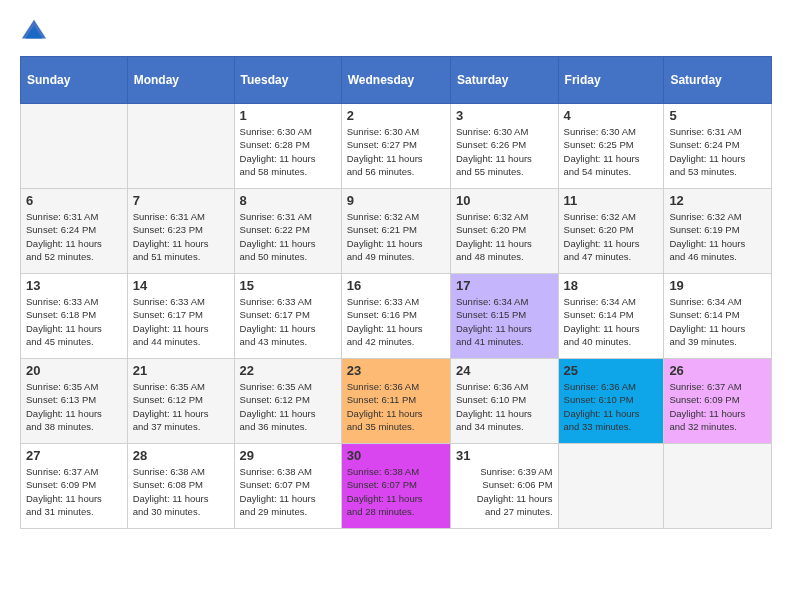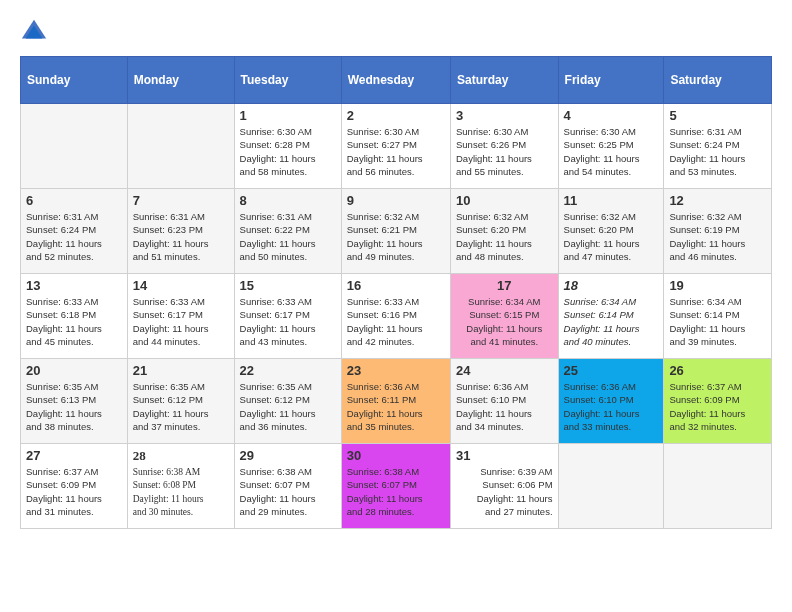--- a/index.html
+++ b/index.html
@@ -251,28 +251,28 @@
 Daylight: 11 hours
 and 43 minutes.</div>
           </td>
           <td style="background: rgb(255, 255, 255);">
             <div class="day-number">16</div>
             <div class="day-info" style="white-space: pre-line;">Sunrise: 6:33 AM
 Sunset: 6:16 PM
 Daylight: 11 hours
 and 42 minutes.</div>
           </td>
-          <td style="background: #f9a8d4; text-align: center;">
+          <td style="background: #c4b5fd;">
             <div class="day-number">17</div>
             <div class="day-info" style="white-space: pre-line;">Sunrise: 6:34 AM
 Sunset: 6:15 PM
 Daylight: 11 hours
 and 41 minutes.</div>
           </td>
-          <td style="background: rgb(255, 255, 255); font-style: italic;">
+          <td style="background: rgb(255, 255, 255);">
             <div class="day-number">18</div>
             <div class="day-info" style="white-space: pre-line;">Sunrise: 6:34 AM
 Sunset: 6:14 PM
 Daylight: 11 hours
 and 40 minutes.</div>
           </td>
           <td style="background: rgb(255, 255, 255);">
             <div class="day-number">19</div>
             <div class="day-info" style="white-space: pre-line;">Sunrise: 6:34 AM
 Sunset: 6:14 PM
@@ -316,37 +316,37 @@
 Daylight: 11 hours
 and 34 minutes.</div>
           </td>
           <td style="background: #0ea5e9;">
             <div class="day-number">25</div>
             <div class="day-info" style="white-space: pre-line;">Sunrise: 6:36 AM
 Sunset: 6:10 PM
 Daylight: 11 hours
 and 33 minutes.</div>
           </td>
-          <td style="background: #bef264;">
+          <td style="background: #f0abfc;">
             <div class="day-number">26</div>
             <div class="day-info" style="white-space: pre-line;">Sunrise: 6:37 AM
 Sunset: 6:09 PM
 Daylight: 11 hours
 and 32 minutes.</div>
           </td>
         </tr>
         <tr>
           <td style="background: rgb(255, 255, 255);">
             <div class="day-number">27</div>
             <div class="day-info" style="white-space: pre-line;">Sunrise: 6:37 AM
 Sunset: 6:09 PM
 Daylight: 11 hours
 and 31 minutes.</div>
           </td>
-          <td style="background: rgb(255, 255, 255); font-family: Liberation Serif, serif;">
+          <td style="background: rgb(255, 255, 255);">
             <div class="day-number">28</div>
             <div class="day-info" style="white-space: pre-line;">Sunrise: 6:38 AM
 Sunset: 6:08 PM
 Daylight: 11 hours
 and 30 minutes.</div>
           </td>
           <td style="background: rgb(255, 255, 255);">
             <div class="day-number">29</div>
             <div class="day-info" style="white-space: pre-line;">Sunrise: 6:38 AM
 Sunset: 6:07 PM

